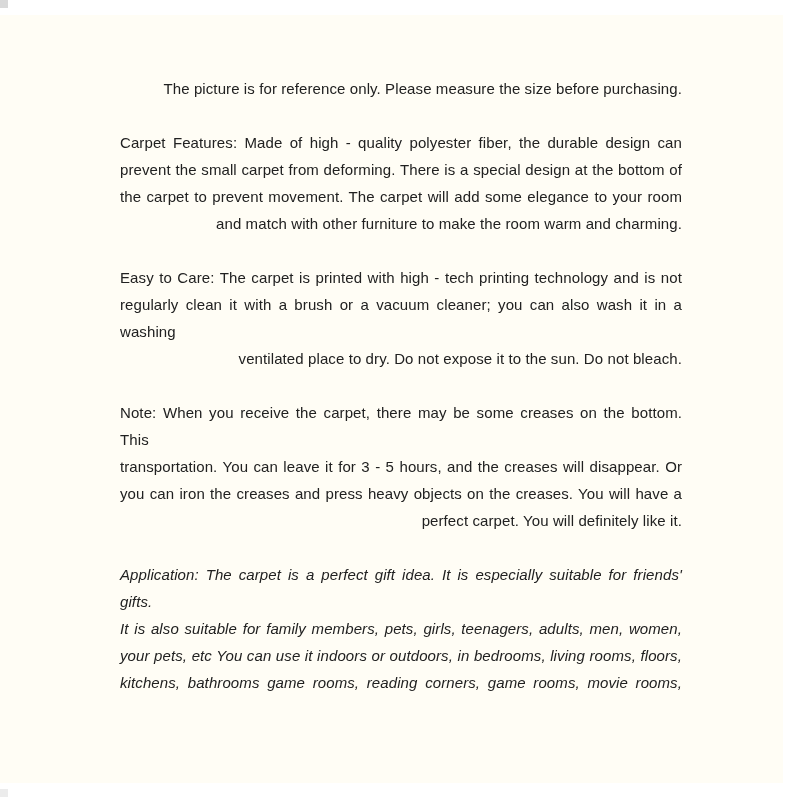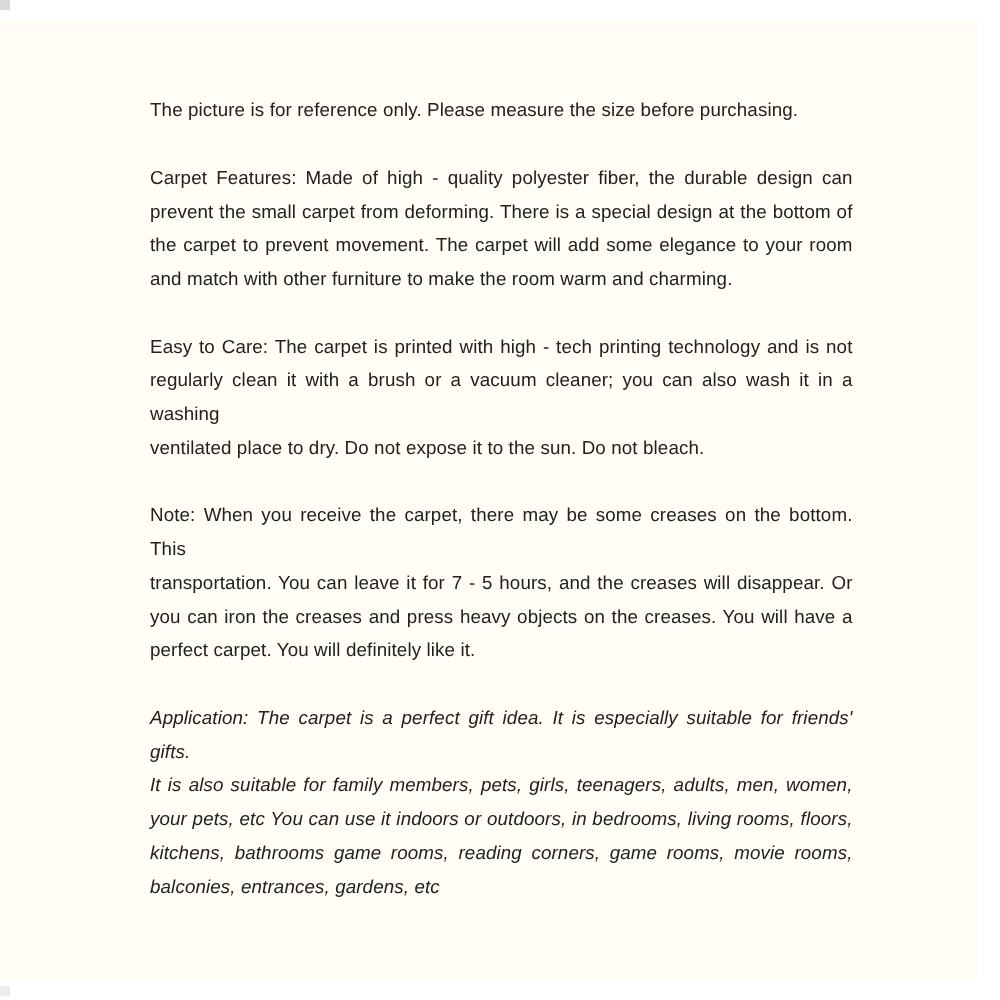--- a/index.html
+++ b/index.html
@@ -36,21 +36,21 @@
     position: absolute;
     left: 120px; top: 75px;
     width: 562px;
     color: #212121;
     font-size: 15px;
     line-height: 27px;
     letter-spacing: 0.1px;
   }
   .para { margin: 0 0 27px 0; }
   .para:last-child { margin-bottom: 0; font-style: italic; }
-  .line { text-align: left; white-space: normal; }
+  .line { text-align: right; white-space: normal; }
   .line.fill { text-align: justify; text-align-last: justify; }
 </style>
 </head>
 <body>
 
 <div class="page">
   <div class="content-bg"></div>
   <div class="corner-mark-top"></div>
   <div class="corner-mark-bottom"></div>
 
@@ -68,27 +68,26 @@
     </div>
 
     <div class="para">
       <div class="line fill">Easy to Care: The carpet is printed with high - tech printing technology and is not</div>
       <div class="line fill">regularly clean it with a brush or a vacuum cleaner; you can also wash it in a washing</div>
       <div class="line">ventilated place to dry. Do not expose it to the sun. Do not bleach.</div>
     </div>
 
     <div class="para">
       <div class="line fill">Note: When you receive the carpet, there may be some creases on the bottom. This</div>
-      <div class="line fill">transportation. You can leave it for 7 - 5 hours, and the creases will disappear. Or</div>
+      <div class="line fill">transportation. You can leave it for 3 - 5 hours, and the creases will disappear. Or</div>
       <div class="line fill">you can iron the creases and press heavy objects on the creases. You will have a</div>
       <div class="line">perfect carpet. You will definitely like it.</div>
     </div>
 
     <div class="para">
       <div class="line fill">Application: The carpet is a perfect gift idea. It is especially suitable for friends' gifts.</div>
       <div class="line fill">It is also suitable for family members, pets, girls, teenagers, adults, men, women,</div>
       <div class="line fill">your pets, etc You can use it indoors or outdoors, in bedrooms, living rooms, floors,</div>
       <div class="line fill">kitchens, bathrooms game rooms, reading corners, game rooms, movie rooms,</div>
-      <div class="line">balconies, entrances, gardens, etc</div>
     </div>
 
   </div>
 </div>
 
 </body></html>

